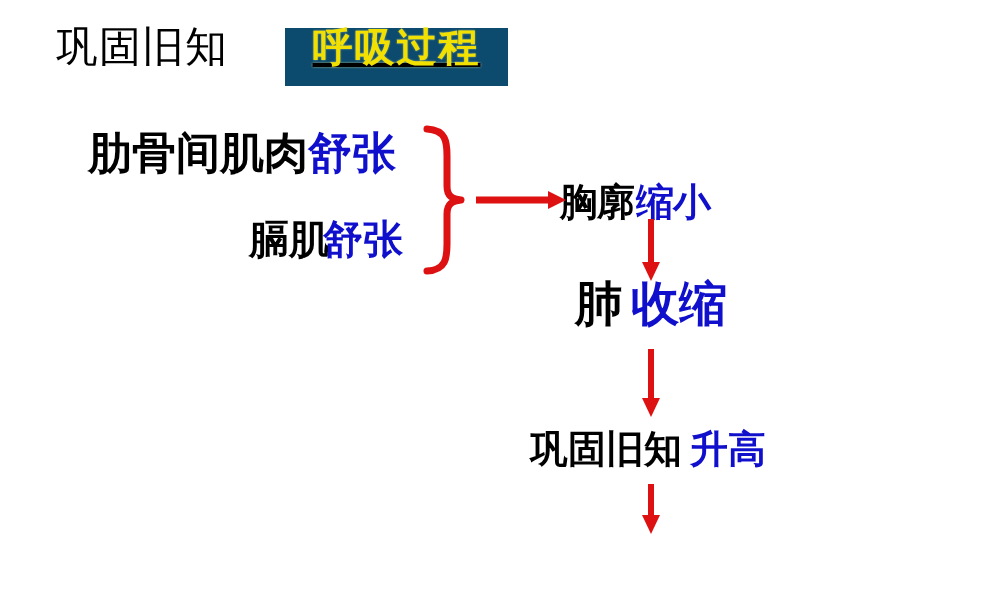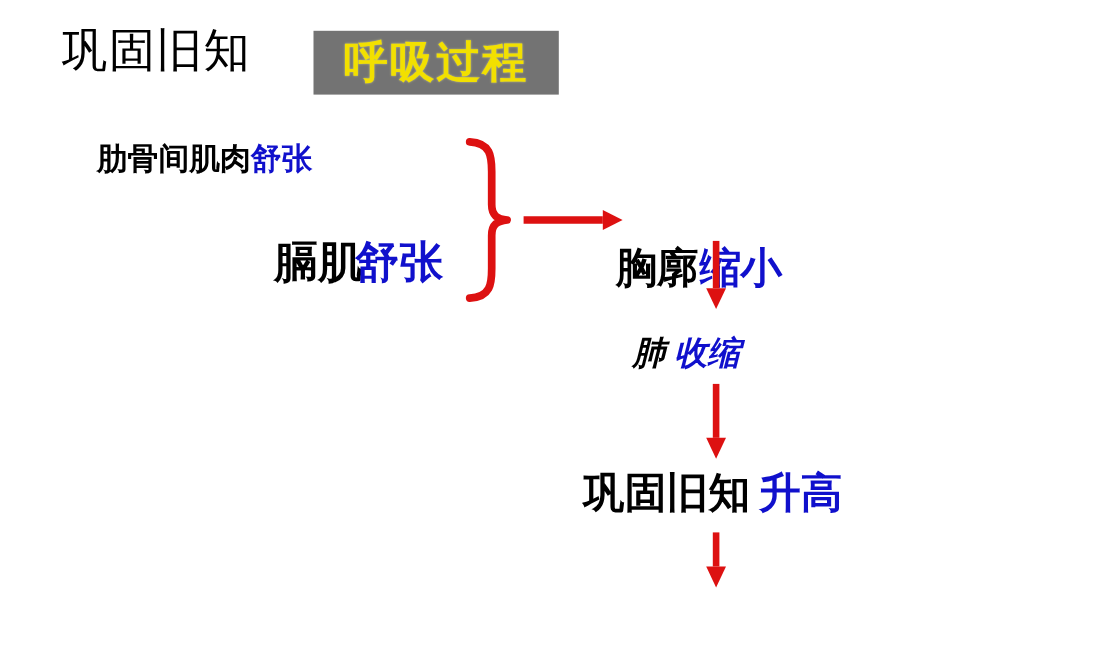--- a/index.html
+++ b/index.html
@@ -34,25 +34,25 @@
     letter-spacing: 1px;
     white-space: nowrap;
     font-family: "Liberation Serif", "DejaVu Serif", serif;
   }
   .title-box {
     position: absolute;
     left: 285px;
     top: 28px;
     width: 223px;
     height: 58px;
-    background: #737373;
+    background: #0c4a6e;
     box-sizing: border-box;
     display: flex;
-    align-items: center;
     justify-content: center;
+    text-decoration: underline;
   }
   .title-box-text {
     font-size: 40px;
     line-height: 1;
     font-weight: 700;
     color: #f2e000;
     letter-spacing: 2px;
     white-space: nowrap;
     font-family: "Liberation Serif", "DejaVu Serif", serif;
     text-shadow: 0 0 2px rgba(255,255,160,0.6);
@@ -71,29 +71,29 @@
   }
   .seg-blue {
     color: #1010cc;
   }
   .seg-gap {
     display: inline-block;
     width: 8px;
   }
 
   
-  .line-ribs    { left: 88px;  top: 131px; font-size: 28px; }
+  .line-ribs    { left: 88px;  top: 131px; font-size: 44px; }
   .line-diaph   { left: 222px; top: 219px; font-size: 40px; margin-left: 27px; }
   .line-thorax  { left: 560px; top: 183px; font-size: 38px; }
-  .line-lung    { left: 575px; top: 307px; font-size: 30px; font-style: italic; }
+  .line-lung    { left: 575px; top: 280px; font-size: 48px; }
   .line-press   { left: 530px; top: 430px; font-size: 38px; }
   .line-gasout  { left: 487px; top: 542px; font-size: 40px; }
 
   
-  .tight { letter-spacing: -1px; margin-top: 42px; }
+  .tight { letter-spacing: -1px; }
   .overlap-next { margin-right: -6px; }
 
   
   #vector-layer {
     position: absolute;
     left: 0;
     top: 0;
     width: 1000px;
     height: 600px;
     pointer-events: none;

